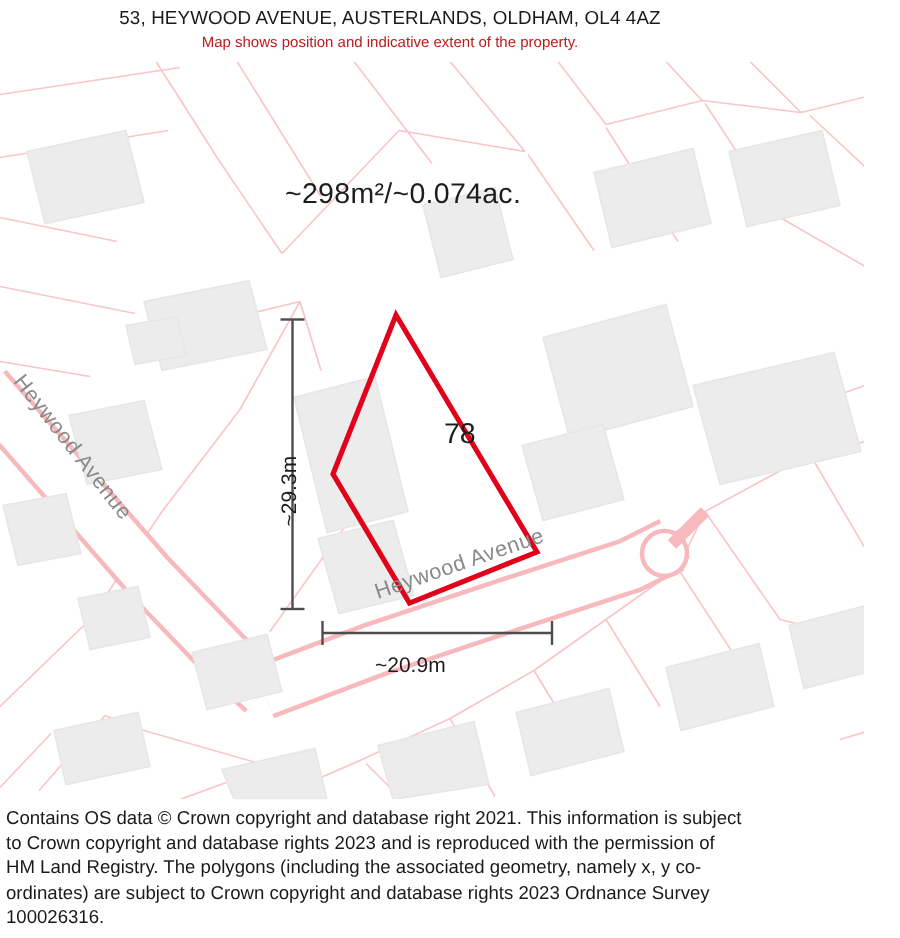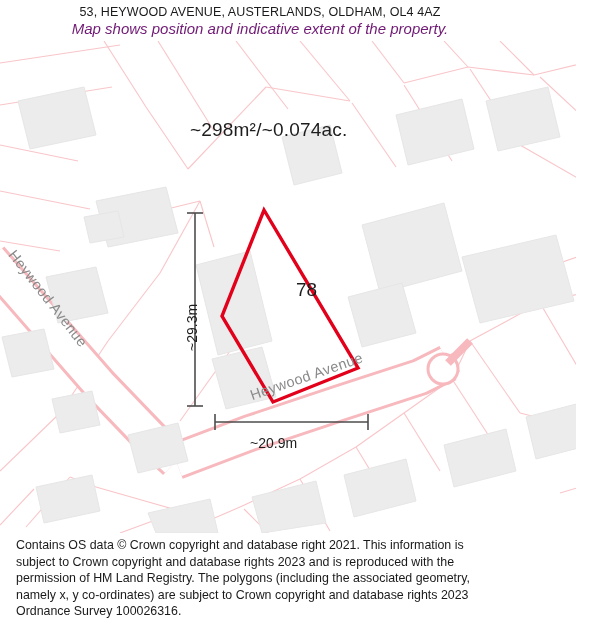--- a/index.html
+++ b/index.html
@@ -28,25 +28,24 @@
     text-align: center;
     background: #ffffff;
   }
   .header .title {
     font-size: 12.5px;
     color: #1a1a1a;
     line-height: 16px;
     letter-spacing: 0.1px;
   }
   .header .subtitle {
-    font-size: 15px;
-    color: #701a75;
+    font-size: 10px;
+    color: #b91c1c;
     line-height: 16px;
     margin-top: 1px;
-    font-style: italic;
   }
   
   .map-wrap {
     position: absolute;
     top: 41px;
     left: 0;
     width: 576px;
     height: 492px;
     overflow: hidden;
     background: #ffffff;
@@ -82,21 +81,21 @@
     letter-spacing: 0.4px;
   }
   
   .footer {
     position: absolute;
     top: 533px;
     left: 0;
     width: 500px;
     height: 92px;
     background: #ffffff;
-    padding: 4px 4px 0 16px;
+    padding: 4px 4px 0 4px;
     box-sizing: border-box;
   }
   .footer p {
     margin: 0;
     font-size: 12.4px;
     line-height: 16.6px;
     color: #1a1a1a;
   }
 </style>
 </head>

